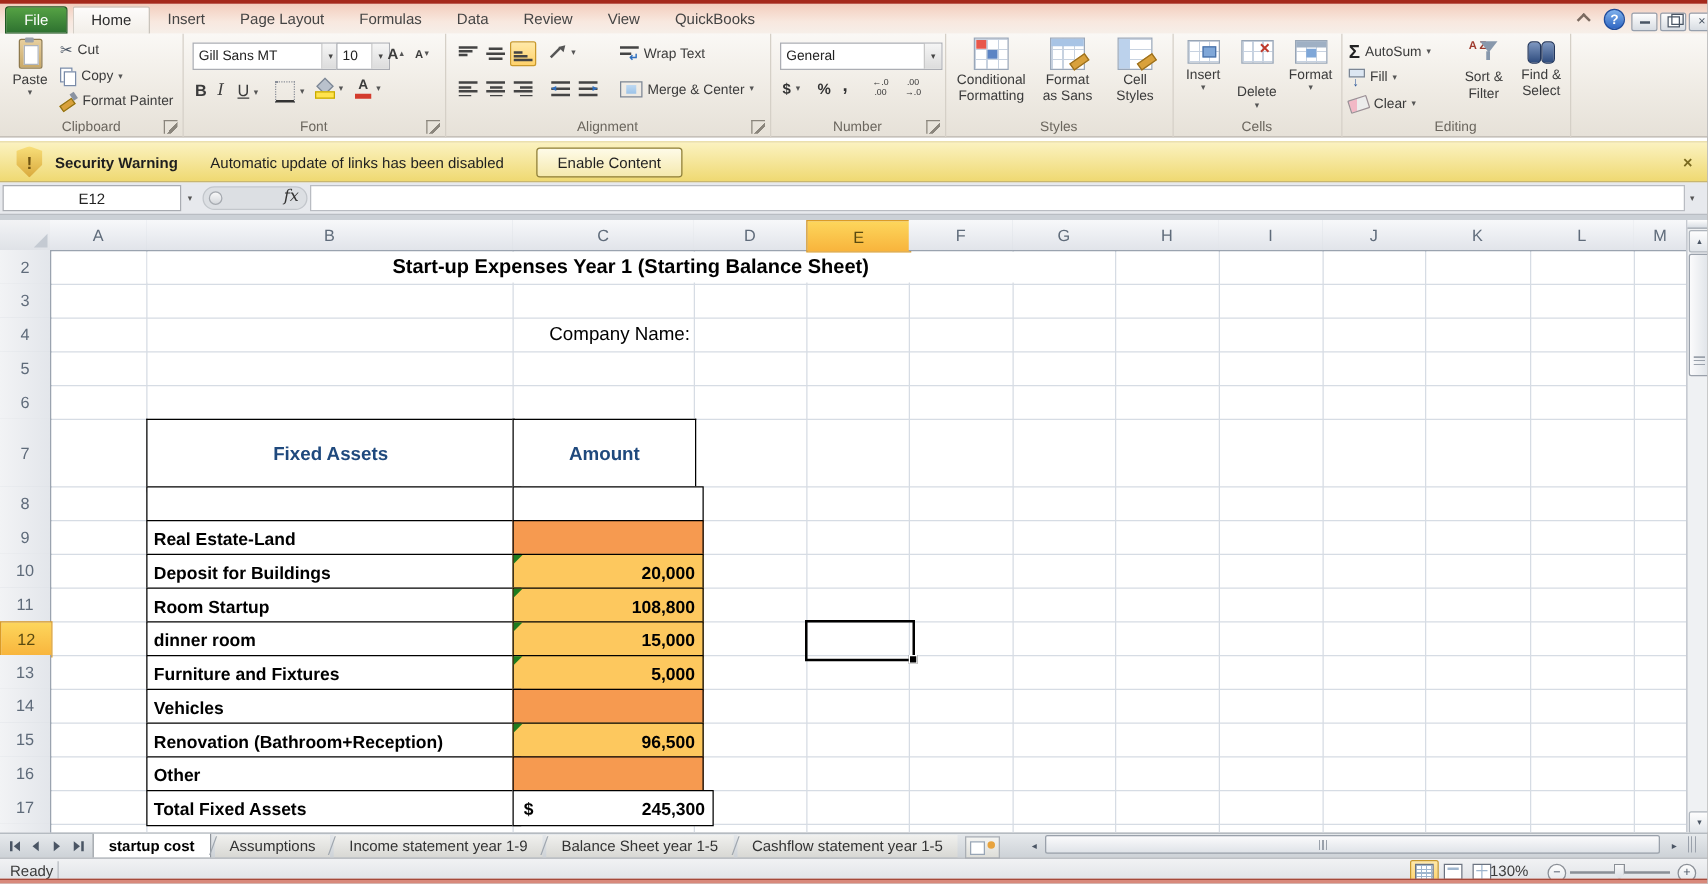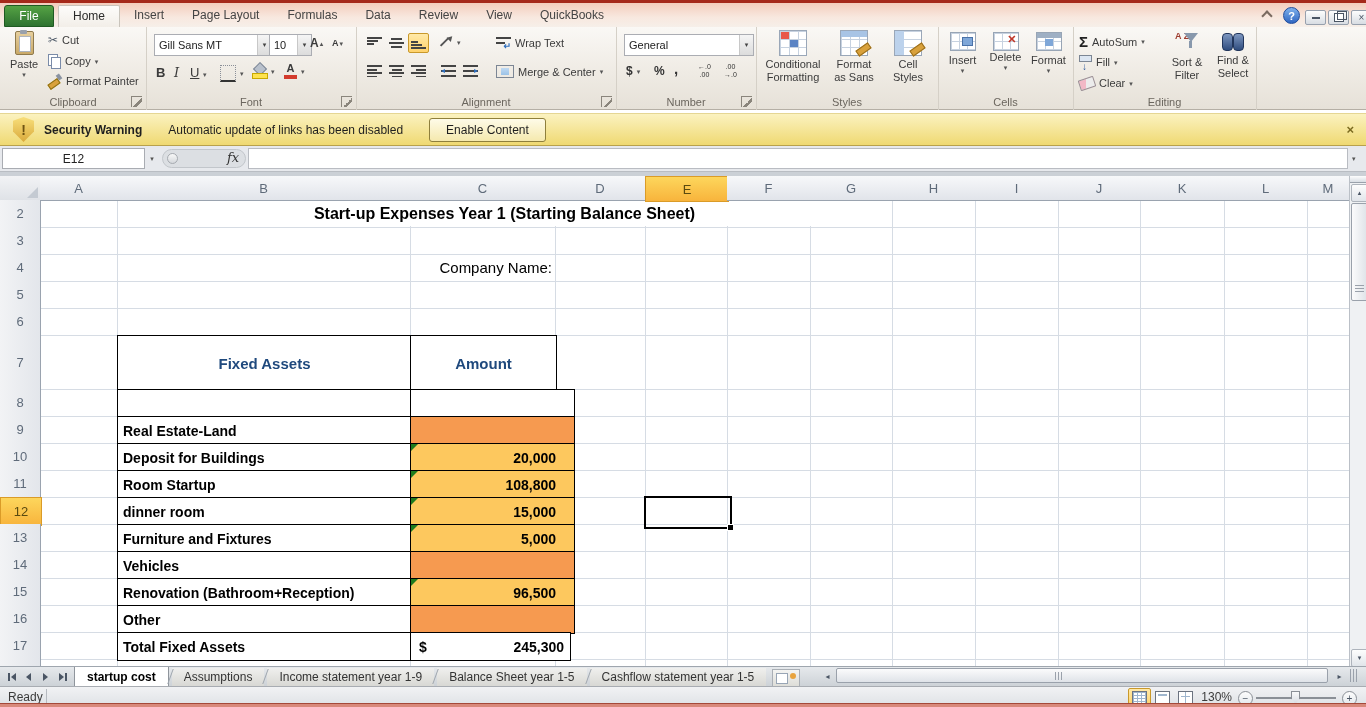--- a/index.html
+++ b/index.html
@@ -161,21 +161,21 @@
   .rhdr.sel{background:linear-gradient(#FDD65C,#F8B43C);border:1px solid #DA9B28;color:#5A4A10}
   .vline{position:absolute;width:1px;background:#D6DCE4;z-index:1}
   .hline{position:absolute;height:1px;background:#D6DCE4;z-index:1}
   .mergebox{left:118px;top:25px;width:773px;height:25px;background:#fff;z-index:2;
     display:flex;align-items:center;justify-content:center;font-weight:bold;font-size:16px;color:#000}
   .companybox{left:252px;top:79px;width:300px;height:24px;z-index:2;display:flex;align-items:center;justify-content:flex-end;
     font-weight:normal;font-size:15px;color:#000}
   .tcell{position:absolute;z-index:6;display:flex;align-items:center;border:1px solid #000;background:#fff;font-size:14px;color:#000}
   .thead{justify-content:center;font-weight:bold;font-size:15px;color:#1F497D;border-bottom:4px solid #1F497D}
   .tlabel{font-weight:bold;padding-left:5px}
-  .tamt{justify-content:flex-end;padding-right:18px;font-weight:bold}
+  .tamt{justify-content:flex-end;padding-right:6px;font-weight:bold}
   .tamt.dark{background:#F69A50}
   .tamt.light{background:#FDC85E}
   .tamt.white{background:#fff}
   .ttotal{font-weight:bold;justify-content:space-between;padding:0 6px 0 8px}
   .flag{position:absolute;left:0;top:0;width:0;height:0;border-top:7px solid #1E7C1E;border-right:7px solid transparent}
   .selbox{position:absolute;z-index:9;border:2px solid #000;background:transparent}
   .selbox::after{content:"";position:absolute;right:-4px;bottom:-4px;width:5px;height:5px;background:#000;border:1px solid #fff}
   .vsb{position:absolute;left:1349px;top:0;width:17px;height:490px;background:#EFF1F3;border-left:1px solid #BBC0C7;z-index:10}
   .vsb .split{position:absolute;left:0;top:0;width:16px;height:6px;background:linear-gradient(#FDFDFD,#D9DEE4);border-bottom:1px solid #9AA1AB}
   .sbtn{position:absolute;left:1px;width:15px;height:16px;background:linear-gradient(#FDFDFD,#E1E5EA);
@@ -212,21 +212,21 @@
   
   .statusbar{left:0;top:686px;width:1366px;height:21px;background:linear-gradient(#F1F2F4,#DEE1E5);border-top:1px solid #A8ACB2}
   .stext{position:absolute;left:8px;top:3px;font-size:12px;color:#3b3b3b}
   .sdiv{position:absolute;left:46px;top:2px;width:1px;height:14px;background:#B6BAC0}
   .vb{position:absolute;top:1px;width:21px;height:16px;display:flex;align-items:center;justify-content:center;border:1px solid transparent;border-radius:2px}
   .vb.on{background:linear-gradient(#FFE9A8,#FFD26B);border-color:#C9992B}
   .vi{width:13px;height:11px;border:1px solid #6B7380;background:#fff}
   .vi.g{background:repeating-linear-gradient(90deg,#9FB6CE 0 1px,transparent 1px 4px),repeating-linear-gradient(#9FB6CE 0 1px,transparent 1px 3px),#fff}
   .vi.p{background:linear-gradient(#9FB6CE,#9FB6CE) 2px 2px/9px 2px no-repeat,#fff}
   .vi.b{background:linear-gradient(#9FB6CE,#9FB6CE) 2px 4px/9px 1px no-repeat,linear-gradient(#9FB6CE,#9FB6CE) 6px 0/1px 11px no-repeat,#fff}
-  .zoomtxt{position:absolute;left:1192px;top:3px;width:40px;text-align:right;font-size:12px;color:#3b3b3b}
+  .zoomtxt{position:absolute;left:1192px;top:3px;width:40px;font-size:12px;color:#3b3b3b}
   .zbtn{position:absolute;top:4px;width:13px;height:13px;border-radius:50%;border:1px solid #8A8F96;
     background:linear-gradient(#FDFDFD,#E3E7EB);display:flex;align-items:center;justify-content:center;font-size:10px;color:#4A5564;line-height:1}
   .ztrack{position:absolute;left:1256px;top:10px;width:80px;height:2px;background:#8A8F96}
   .ztick{position:absolute;left:1295px;top:7px;width:1px;height:8px;background:#8A8F96}
   .zthumb{position:absolute;left:1291px;top:4px;width:9px;height:13px;background:linear-gradient(#FBFBFC,#D7DBE1);
     clip-path:polygon(0 0,100% 0,100% 55%,50% 100%,0 55%);border:0;box-shadow:inset 0 0 0 1px #8A8F96}
   .btmedge{left:0;top:703px;width:1366px;height:4px;background:#D8897B;border-top:1px solid #A5493A}
 </style>
 </head>
 <body>
@@ -413,21 +413,21 @@
     </div>
 
     <div class="grp" style="left:938px;width:135px">
       <div class="bb" style="left:4px;top:5px;width:41px;height:60px">
         <span class="i-cells ins"></span>
         <span style="margin-top:3px">Insert</span>
         <span class="dd">▾</span>
       </div>
       <div class="bb" style="left:47px;top:5px;width:41px;height:60px">
         <span class="i-cells del"></span>
-        <span style="margin-top:0">Delete</span>
+        <span style="margin-top:17px">Delete</span>
         <span class="dd">▾</span>
       </div>
       <div class="bb" style="left:90px;top:5px;width:41px;height:60px">
         <span class="i-cells fmt"></span>
         <span style="margin-top:3px">Format</span>
         <span class="dd">▾</span>
       </div>
       <div class="gl">Cells</div>
     </div>
 

